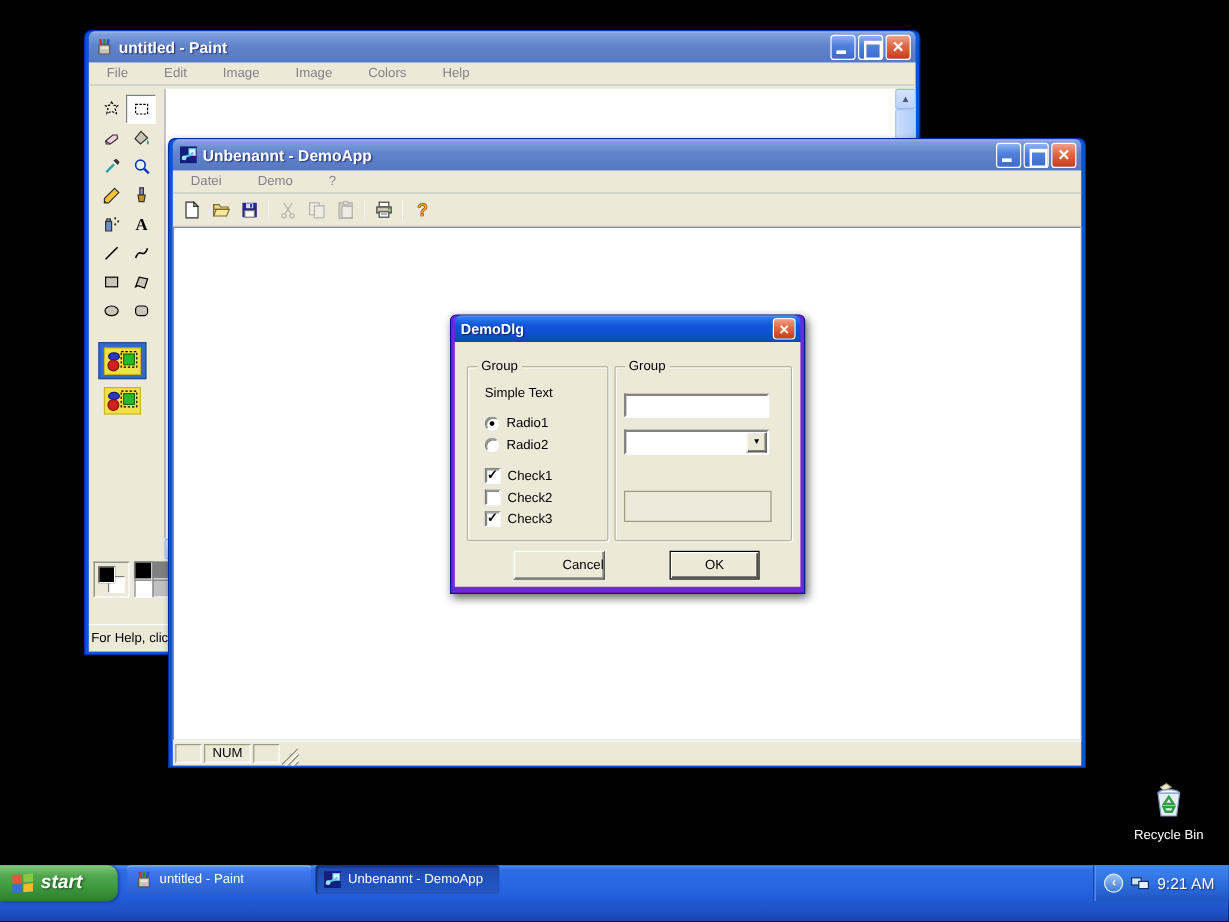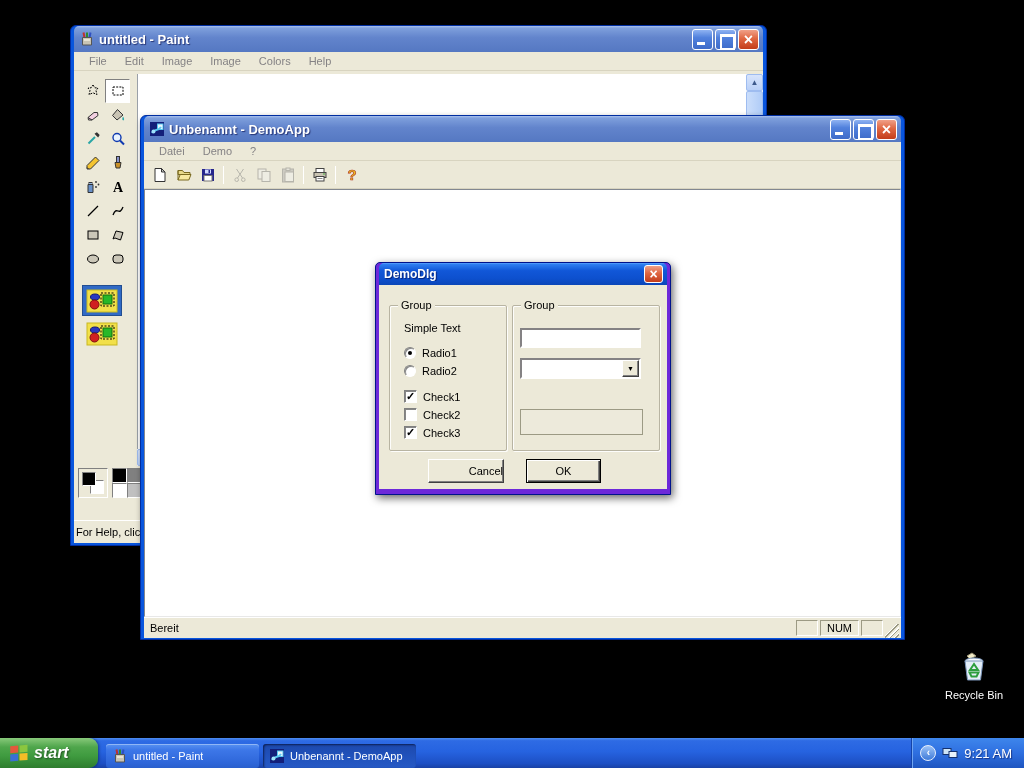--- a/index.html
+++ b/index.html
@@ -22,21 +22,21 @@
   .tbtns { display:flex; gap:2px; }
   .tb-btn { width:21px; height:21px; border-radius:3px; border:1px solid #fff;
             background:linear-gradient(180deg,#8FB3F2 0%,#5181DD 40%,#3E6BC9 100%);
             color:#fff; font-weight:bold; font-size:12px; line-height:18px; text-align:center;
             position:relative; }
   .tb-btn.close { background:linear-gradient(180deg,#F0A088 0%,#E06742 45%,#C33D1B 100%); }
   .tb-btn.minimize::after { content:""; position:absolute; left:4px; bottom:4px; width:8px; height:3px; background:#fff; }
   .tb-btn.maximize::after { content:""; position:absolute; left:4px; top:4px; width:11px; height:11px;
                             border:2px solid #fff; border-top-width:3px; }
   .tb-btn.close::after { content:"×"; position:absolute; inset:0; font-size:16px; line-height:19px; }
-  .menubar { height:19px; background:#ECE9D8; display:flex; align-items:center; padding-left:8px; gap:4px;
+  .menubar { height:19px; background:#ECE9D8; display:flex; align-items:center; padding-left:8px; gap:16px;
              border-bottom:1px solid #D8D4C0; }
   .menu-item { padding:2px 7px; color:#848284; }
   .statusbar { background:#ECE9D8; border-top:1px solid #fff; display:flex; align-items:center;
                padding:0 2px; color:#000; }
 
   
   #paint-win { left:70px; top:25px; width:697px; height:521px; z-index:10; }
   #paint-client { position:relative; background:#ECE9D8; height:449px; overflow:hidden; }
   #paint-toolbox { position:absolute; left:0; top:0; width:63px; height:100%; padding:8px 0 0 6px; }
   #paint-toolgrid { display:grid; grid-template-columns:25px 25px; }
@@ -121,32 +121,32 @@
   #dlg-combo .combo-text { flex:1; }
   .combo-btn { width:17px; height:100%; background:#ECE9D8; border:1px solid;
                border-color:#fff #404040 #404040 #fff; box-shadow:inset -1px -1px 0 #808080;
                font-size:7px; color:#000; text-align:center; line-height:15px; }
   #dlg-edit2 { left:7px; top:103px; width:123px; height:26px; background:#EDEADB;
                border:1px solid #9C9A84; box-shadow:none; }
   .btn-classic { position:absolute; height:24px; background:#ECE9D8; border:1px solid;
                  border-color:#fff #404040 #404040 #fff; box-shadow:inset -1px -1px 0 #808080;
                  text-align:center; line-height:22px; color:#000; }
   #btn-cancel { left:49px; top:174px; width:76px;text-align:right; }
-  #btn-ok { left:147px; top:174px; width:75px; border:1px solid #000;
+  #btn-ok { left:179px; top:174px; width:75px; border:1px solid #000;
             box-shadow:inset 1px 1px 0 #fff, inset -1px -1px 0 #404040, inset -2px -2px 0 #808080; }
 
   
   .desk-icon { position:absolute; width:84px; display:flex; flex-direction:column; align-items:center; gap:3px; z-index:1; }
   .desk-icon svg { width:34px; height:34px; }
   .desk-icon .di-label { color:#fff; text-shadow:1px 1px 2px #000; }
 
   
-  #taskbar { position:absolute; left:0; bottom:0; width:1024px; height:30px; z-index:50;
+  #taskbar { position:absolute; left:0; bottom:0; width:1024px; height:47px; z-index:50;
              background:linear-gradient(180deg,#4E8DF0 0%,#2E6BE4 9%,#2663E0 45%,#1D4FC4 85%,#1941A5 100%);
-             display:flex; align-items:flex-end; }
+             display:flex; align-items:flex-start; }
   #start-btn { width:98px; height:30px; border-radius:0 9px 9px 0; display:flex; align-items:center; gap:5px;
                padding-left:9px; background:linear-gradient(180deg,#88C97A 0%,#4FA64C 30%,#3F9B3F 60%,#2E7D2E 100%);
                box-shadow:1px 0 3px rgba(0,0,0,.4); }
   #start-btn svg { width:20px; height:20px; }
   #start-label { color:#fff; font-weight:bold; font-style:italic; font-size:16px; text-shadow:1px 1px 2px rgba(0,0,0,.5); }
   #task-buttons { display:flex; gap:4px; margin-left:8px; }
   .task-btn { width:153px; height:24px; border-radius:3px; display:flex; align-items:center; gap:5px;
               padding:0 6px; background:linear-gradient(180deg,#5792F2 0%,#3D77E8 25%,#2E66D9 80%,#2A5FCC 100%);
               box-shadow:inset 0 1px 0 rgba(255,255,255,.35); color:#fff; }
   .task-btn.active { background:linear-gradient(180deg,#1C48AC 0%,#2153BE 60%,#2658C4 100%);
@@ -471,21 +471,20 @@
         <div class="tbar-btn">
           <span>
             <svg viewBox="0 0 16 16">
               <text x="8" y="13" text-anchor="middle" font-size="15" font-weight="bold" fill="#E8C020" stroke="#B03020" stroke-width="0.6">?</text>
             </svg>
           </span>
         </div>
       </div>
     <div id="demo-client"></div>
     <div class="statusbar" id="demo-status">
-      <span class="left">Bereit</span>
       <span class="pane empty-a"></span>
       <span class="pane">NUM</span>
       <span class="pane empty-b"></span>
       <span class="grip"></span>
     </div>
   </div>
 
   <div id="demo-dlg">
     <div class="titlebar active-tb">
       <span class="ttext">DemoDlg</span>

